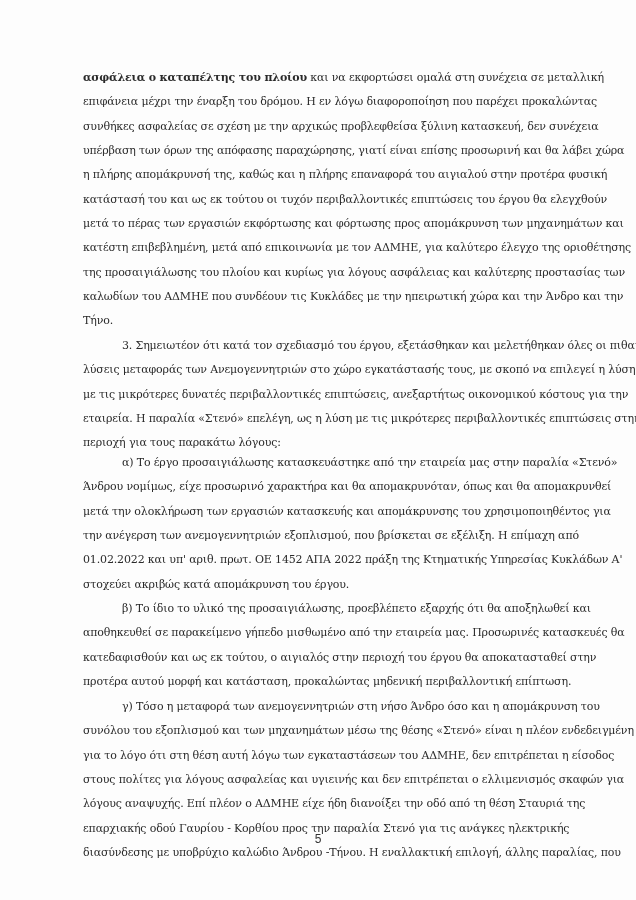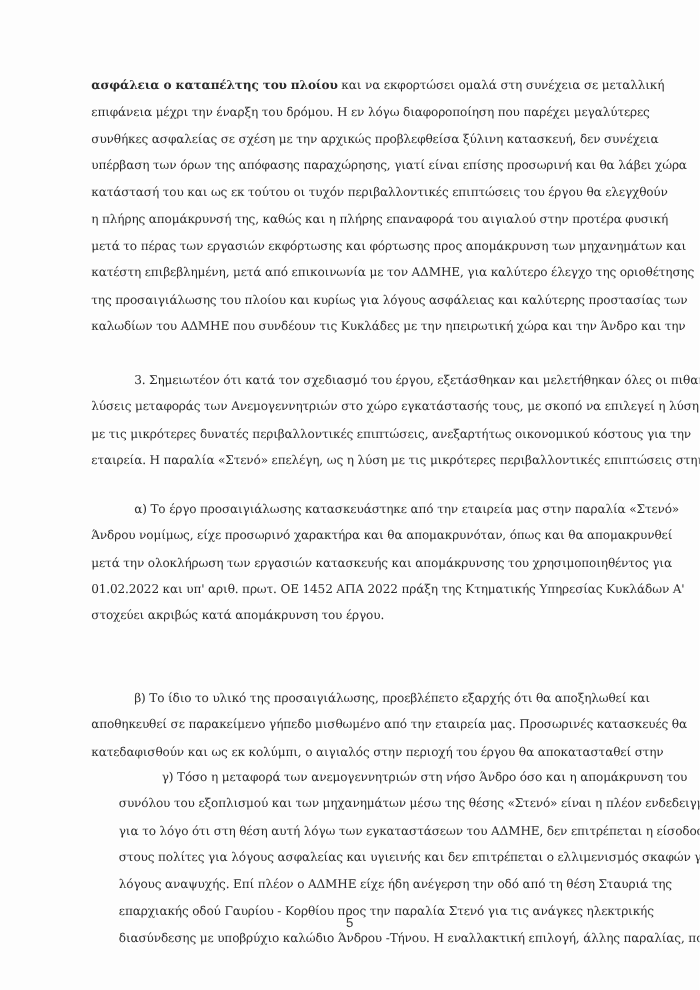--- a/index.html
+++ b/index.html
@@ -25,56 +25,60 @@
     font-family: "Liberation Sans", sans-serif; font-size: 12px; color: #333;
   }
 </style>
 </head>
 <body>
 
 <div class="page">
 
   <div class="text-block" style="top:66px;">
     <span class="line"><b>ασφάλεια ο καταπέλτης του πλοίου</b><span> και να εκφορτώσει ομαλά στη συνέχεια σε μεταλλική</span></span>
-    <span class="line">επιφάνεια μέχρι την έναρξη του δρόμου. Η εν λόγω διαφοροποίηση που παρέχει μεγαλύτερες</span>
+    <span class="line">επιφάνεια μέχρι την έναρξη του δρόμου. Η εν λόγω διαφοροποίηση που παρέχει προκαλώντας</span>
     <span class="line">συνθήκες ασφαλείας σε σχέση με την αρχικώς προβλεφθείσα ξύλινη κατασκευή, δεν συνέχεια</span>
     <span class="line">υπέρβαση των όρων της απόφασης παραχώρησης, γιατί είναι επίσης προσωρινή και θα λάβει χώρα</span>
+    <span class="line">η πλήρης απομάκρυνσή της, καθώς και η πλήρης επαναφορά του αιγιαλού στην προτέρα φυσική</span>
     <span class="line">κατάστασή του και ως εκ τούτου οι τυχόν περιβαλλοντικές επιπτώσεις του έργου θα ελεγχθούν</span>
-    <span class="line">η πλήρης απομάκρυνσή της, καθώς και η πλήρης επαναφορά του αιγιαλού στην προτέρα φυσική</span>
     <span class="line">μετά το πέρας των εργασιών εκφόρτωσης και φόρτωσης προς απομάκρυνση των μηχανημάτων και</span>
     <span class="line">κατέστη επιβεβλημένη, μετά από επικοινωνία με τον ΑΔΜΗΕ, για καλύτερο έλεγχο της οριοθέτησης</span>
     <span class="line">της προσαιγιάλωσης του πλοίου και κυρίως για λόγους ασφάλειας και καλύτερης προστασίας των</span>
     <span class="line">καλωδίων του ΑΔΜΗΕ που συνδέουν τις Κυκλάδες με την ηπειρωτική χώρα και την Άνδρο και την</span>
+    <span class="line last">Τήνο.</span>
   </div>
 
   <div class="text-block" style="top:334px;">
     <span class="line indent">3. Σημειωτέον ότι κατά τον σχεδιασμό του έργου, εξετάσθηκαν και μελετήθηκαν όλες οι πιθανές</span>
     <span class="line">λύσεις μεταφοράς των Ανεμογεννητριών στο χώρο εγκατάστασής τους, με σκοπό να επιλεγεί η λύση</span>
     <span class="line">με τις μικρότερες δυνατές περιβαλλοντικές επιπτώσεις, ανεξαρτήτως οικονομικού κόστους για την</span>
     <span class="line">εταιρεία. Η παραλία «Στενό» επελέγη, ως η λύση με τις μικρότερες περιβαλλοντικές επιπτώσεις στην</span>
+    <span class="line last">περιοχή για τους παρακάτω λόγους:</span>
   </div>
 
   <div class="text-block" style="top:451px;">
     <span class="line indent">α) Το έργο προσαιγιάλωσης κατασκευάστηκε από την εταιρεία μας στην παραλία «Στενό»</span>
     <span class="line">Άνδρου νομίμως, είχε προσωρινό χαρακτήρα και θα απομακρυνόταν, όπως και θα απομακρυνθεί</span>
     <span class="line">μετά την ολοκλήρωση των εργασιών κατασκευής και απομάκρυνσης του χρησιμοποιηθέντος για</span>
+    <span class="line">την ανέγερση των ανεμογεννητριών εξοπλισμού, που βρίσκεται σε εξέλιξη. Η επίμαχη από</span>
     <span class="line">01.02.2022 και υπ' αριθ. πρωτ. ΟΕ 1452 ΑΠΑ 2022 πράξη της Κτηματικής Υπηρεσίας Κυκλάδων Α'</span>
     <span class="line last">στοχεύει ακριβώς κατά απομάκρυνση του έργου.</span>
   </div>
 
-  <div class="text-block" style="top:597px;margin-top:26px;">
+  <div class="text-block" style="top:597px;">
     <span class="line indent">β) Το ίδιο το υλικό της προσαιγιάλωσης, προεβλέπετο εξαρχής ότι θα αποξηλωθεί και</span>
     <span class="line">αποθηκευθεί σε παρακείμενο γήπεδο μισθωμένο από την εταιρεία μας. Προσωρινές κατασκευές θα</span>
-    <span class="line">κατεδαφισθούν και ως εκ κολύμπι, ο αιγιαλός στην περιοχή του έργου θα αποκατασταθεί στην</span>
+    <span class="line">κατεδαφισθούν και ως εκ τούτου, ο αιγιαλός στην περιοχή του έργου θα αποκατασταθεί στην</span>
+    <span class="line last">προτέρα αυτού μορφή και κατάσταση, προκαλώντας μηδενική περιβαλλοντική επίπτωση.</span>
   </div>
 
-  <div class="text-block" style="top:695px;margin-left:25px;">
+  <div class="text-block" style="top:695px;">
     <span class="line indent">γ) Τόσο η μεταφορά των ανεμογεννητριών στη νήσο Άνδρο όσο και η απομάκρυνση του</span>
     <span class="line">συνόλου του εξοπλισμού και των μηχανημάτων μέσω της θέσης «Στενό» είναι η πλέον ενδεδειγμένη</span>
     <span class="line">για το λόγο ότι στη θέση αυτή λόγω των εγκαταστάσεων του ΑΔΜΗΕ, δεν επιτρέπεται η είσοδος</span>
     <span class="line">στους πολίτες για λόγους ασφαλείας και υγιεινής και δεν επιτρέπεται ο ελλιμενισμός σκαφών για</span>
-    <span class="line">λόγους αναψυχής. Επί πλέον ο ΑΔΜΗΕ είχε ήδη ανέγερση την οδό από τη θέση Σταυριά της</span>
+    <span class="line">λόγους αναψυχής. Επί πλέον ο ΑΔΜΗΕ είχε ήδη διανοίξει την οδό από τη θέση Σταυριά της</span>
     <span class="line">επαρχιακής οδού Γαυρίου - Κορθίου προς  την παραλία Στενό για τις ανάγκες ηλεκτρικής</span>
     <span class="line">διασύνδεσης με υποβρύχιο καλώδιο Άνδρου -Τήνου. Η εναλλακτική επιλογή, άλλης παραλίας, που</span>
   </div>
 
   <div class="page-number">5</div>
 </div>
 
 </body></html>

